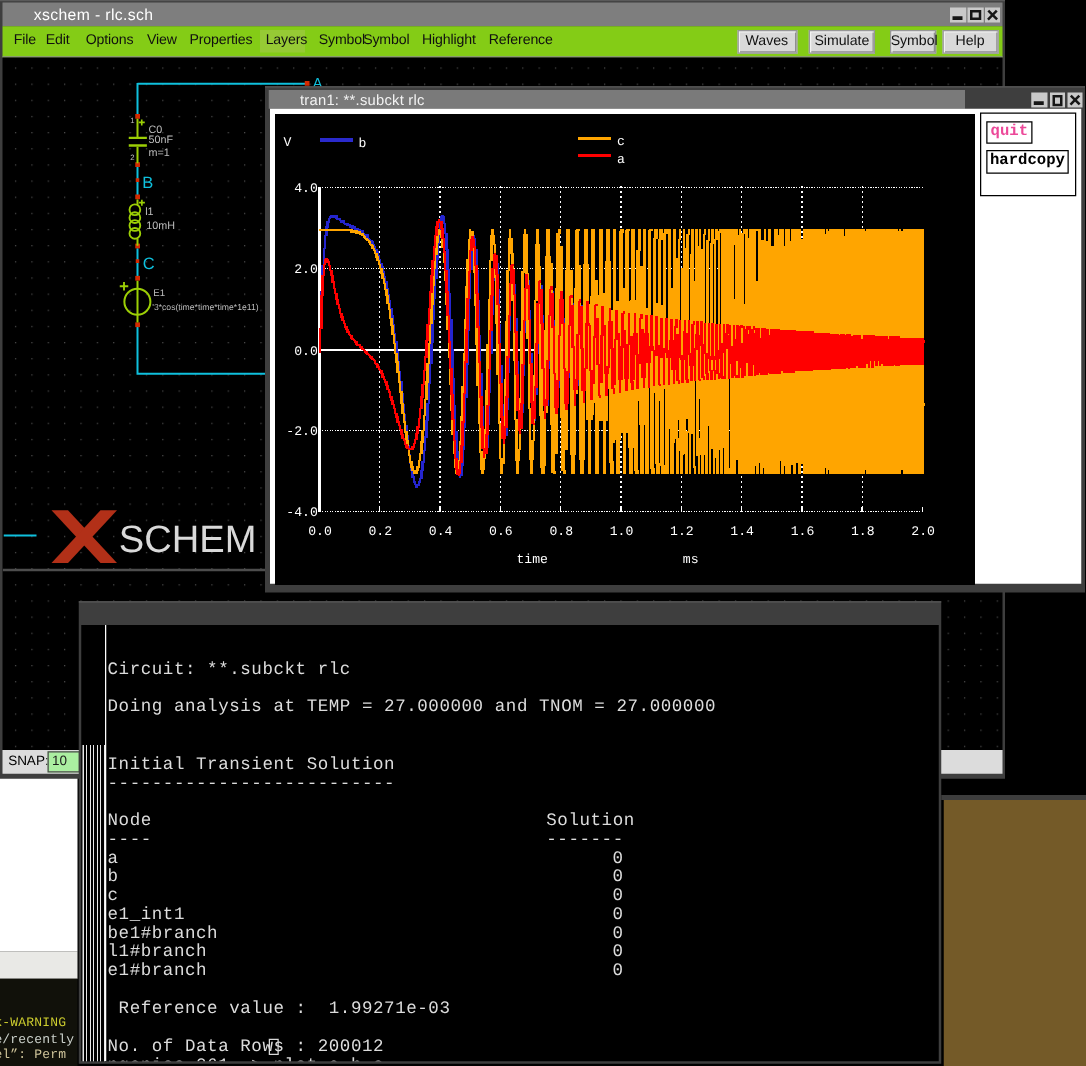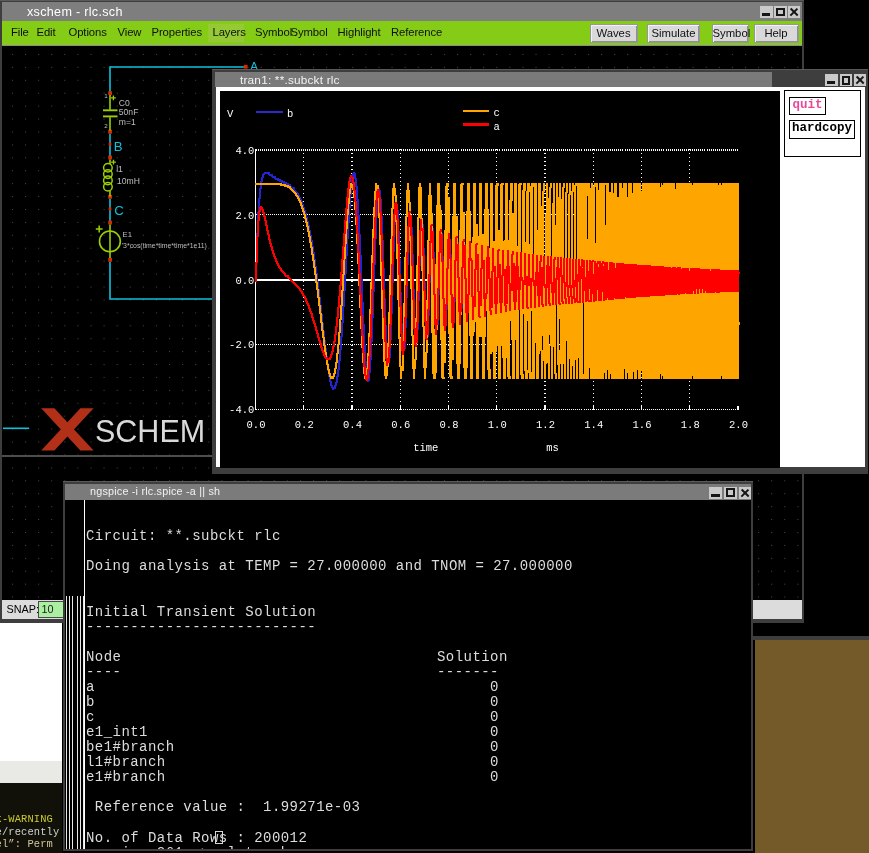--- a/index.html
+++ b/index.html
@@ -192,33 +192,20 @@
     <path d="M462.5 124.3H489.1" stroke="#ff0000" stroke-width="2.6" fill="none"></path>
     <text x="493.6" y="130.4" fill="#fff" font-family="Liberation Mono, monospace" font-size="10.5px" text-anchor="start" style="white-space:pre">a</text>
   </svg>
 <div class="abs" style="left:784px;top:90px;width:76.5px;height:66.5px;background:#fff;border:1.5px solid #000">
   <div class="abs" style="left:4px;top:5.5px;width:37px;height:18px;border:1.5px solid #000;font:bold 12.5px 'Liberation Mono',monospace;text-align:center;line-height:15px;color:#ec4899">quit</div>
   <div class="abs" style="left:4px;top:29px;width:66px;height:18.5px;border:1.5px solid #000;font:bold 12.5px 'Liberation Mono',monospace;text-align:center;line-height:15px;color:#000">hardcopy</div>
 </div>
 
 <div class="abs" style="left:63px;top:481px;width:690px;height:370px;background:#3e3e3e">
   <div class="abs" style="left:0;top:0;width:690px;height:1px;background:#5a5a5a"></div>
-  <div class="abs" style="left:2px;top:2.5px;width:686px;height:16px;background:#7b7b7b">
-    <span style="position:absolute;left:25px;top:1.5px;font-size:10.8px;color:#f2f2f2;letter-spacing:0.2px">ngspice -i rlc.spice -a || sh</span>
-    <div class="wbtn" style="left:644.4px;top:3.2px;width:12.6px;height:12.2px">
-        <div style="position:absolute;left:2px;bottom:2.2px;width:8.4px;height:2.7px;background:#161616"></div>
-      </div>
-      <div class="wbtn" style="left:659px;top:3.2px;width:12.6px;height:12.2px">
-        <div style="position:absolute;left:2px;top:1.8px;width:8.8px;height:8.8px;border:2px solid #161616"></div>
-      </div>
-      <div class="wbtn" style="left:673.7px;top:3.2px;width:12.6px;height:12.2px">
-        <div style="position:absolute;left:1.2px;top:5.1px;width:10.2px;height:2.4px;background:#161616;transform:rotate(45deg)"></div>
-        <div style="position:absolute;left:1.2px;top:5.1px;width:10.2px;height:2.4px;background:#161616;transform:rotate(-45deg)"></div>
-      </div>
-  </div>
   <div class="abs" style="left:2px;top:18.5px;width:686px;height:349.8px;background:#000;overflow:hidden">
     <div class="abs" style="left:1px;top:96px;width:17.5px;height:254px;background:repeating-linear-gradient(90deg,#e8e8e8 0,#e8e8e8 0.95px,#000 0.95px,#000 2.85px)"></div>
     <div class="abs" style="left:18.6px;top:0;width:1.2px;height:349.8px;background:#fff"></div>
     <pre style="position:absolute;left:21px;top:0.8px;font-size:14px;line-height:15.06px;letter-spacing:0.45px;color:#dcdcdc">Circuit: **.subckt rlc
 
 Doing analysis at TEMP = 27.000000 and TNOM = 27.000000
 
 
 Initial Transient Solution
 --------------------------

